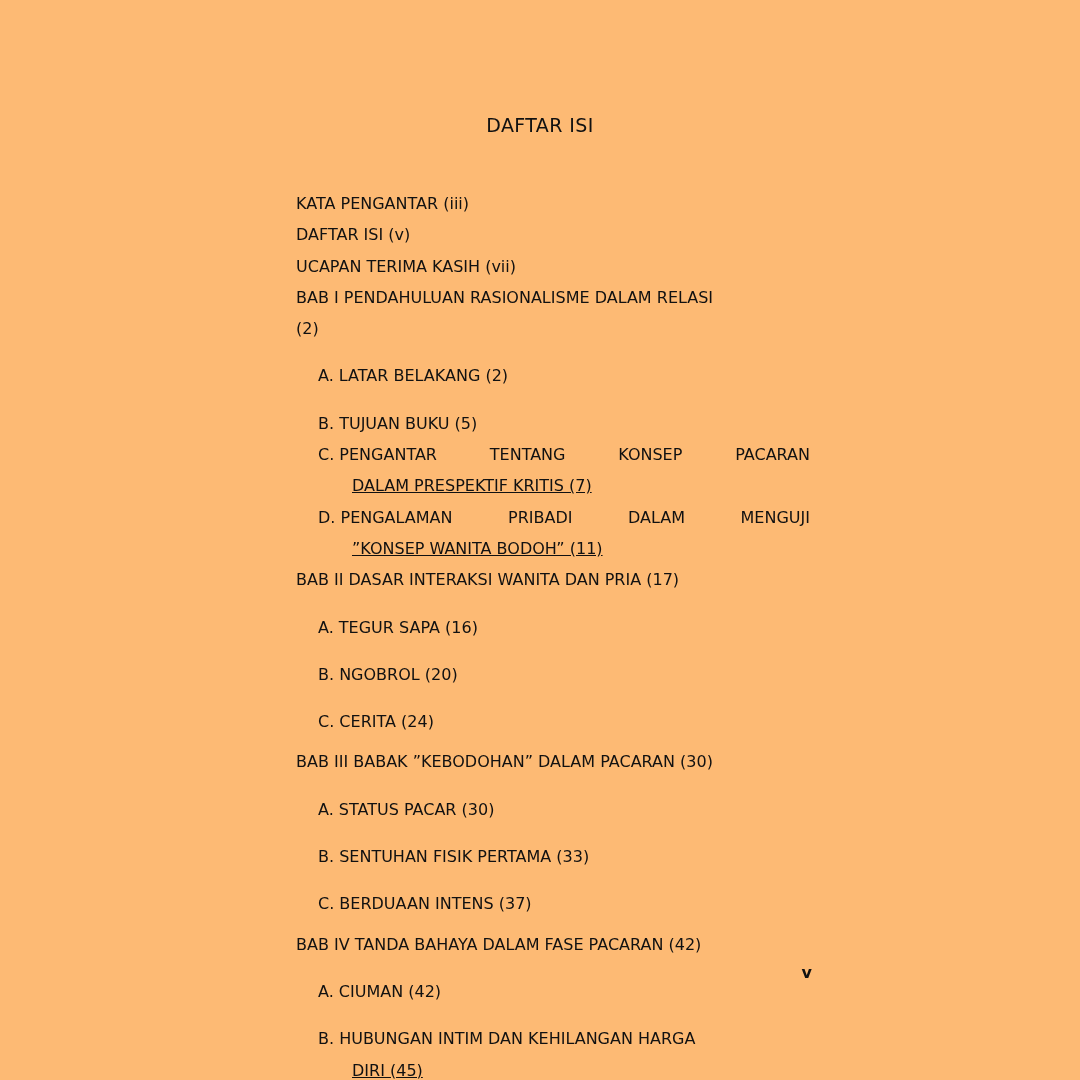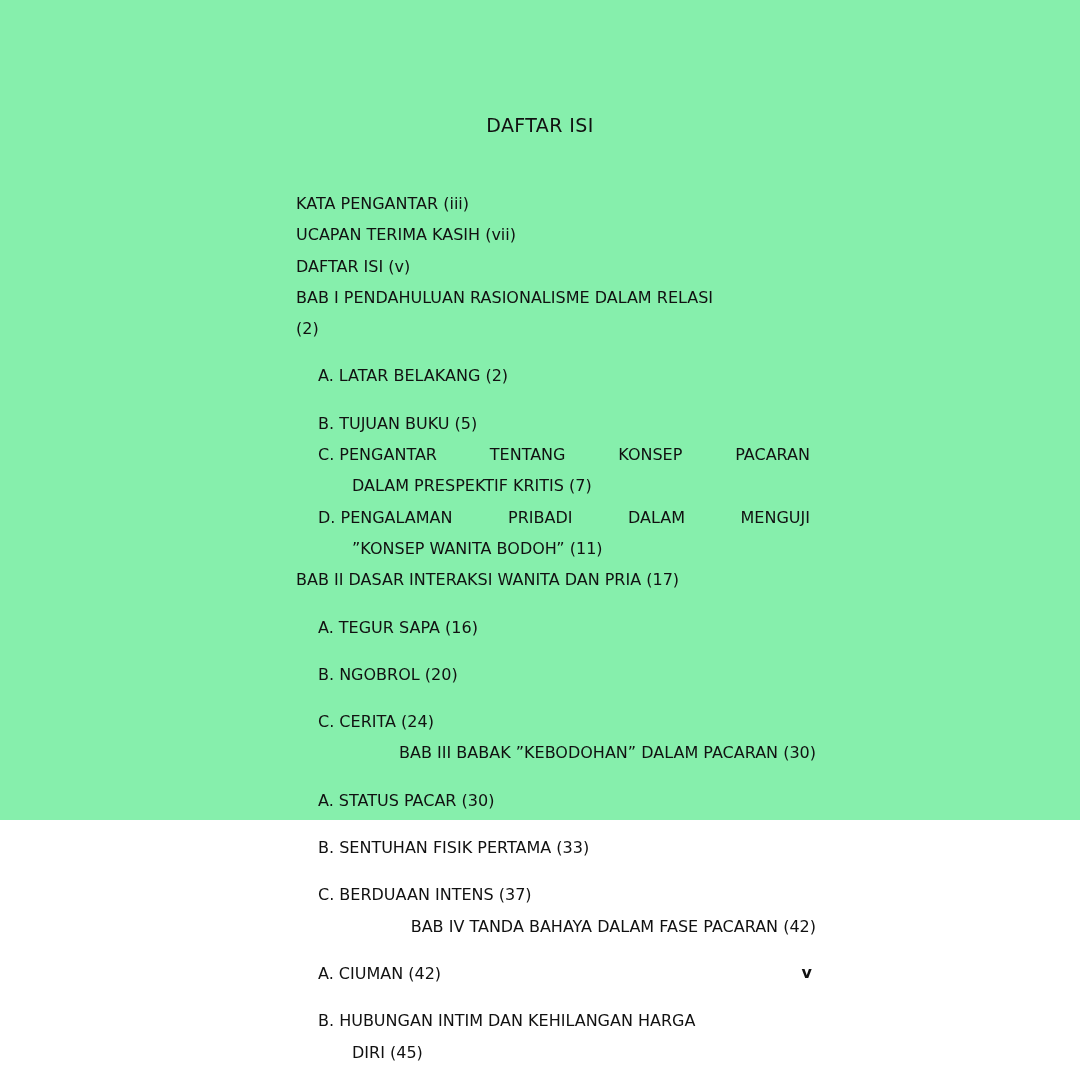--- a/index.html
+++ b/index.html
@@ -13,22 +13,22 @@
     font-family: "DejaVu Sans", sans-serif;
     color: #1a1a1a;
     position: relative;
     overflow: hidden;
   }
   .page {
     position: absolute;
     left: 0;
     top: 0;
     width: 1080px;
-    height: 820px;
-    background: #86efac;
+    height: 1080px;
+    background: #fdba74;
   }
   .doc-title {
     position: absolute;
     left: 0;
     top: 114px;
     width: 1080px;
     text-align: center;
     font-size: 19px;
     letter-spacing: 0.4px;
     color: #111111;
@@ -47,38 +47,38 @@
   }
   .lvl1 {
     margin-left: 0;
   }
   .lvl2 {
     margin-left: 22px;
     margin-top: 16px;
   }
   .cont {
     margin-left: 56px;
+    text-decoration: underline;
   }
   
   .spread {
     display: flex;
     justify-content: space-between;
     width: 514px;
     gap: 32px;
   }
   .spread.indent {
     margin-left: 22px;
     width: 492px;
   }
   .spread .seg {
     white-space: nowrap;
   }
   .gap-before-chapter {
-    margin-top: 0;
-    text-align: right;
+    margin-top: 9px;
   }
   .page-number {
     position: absolute;
     left: 0;
     top: 963px;
     width: 1080px;
     text-align: right;
     padding-right: 268px;
     box-sizing: border-box;
     font-size: 16px;
@@ -89,22 +89,22 @@
 </head>
 <body>
 
 <div class="page">
 
   <div class="doc-title">DAFTAR ISI</div>
 
   <div class="toc">
 
     <div class="toc-line lvl1">KATA PENGANTAR (iii)</div>
+    <div class="toc-line lvl1">DAFTAR ISI (v)</div>
     <div class="toc-line lvl1">UCAPAN TERIMA KASIH (vii)</div>
-    <div class="toc-line lvl1">DAFTAR ISI (v)</div>
 
     <div class="toc-line lvl1">BAB I PENDAHULUAN RASIONALISME DALAM RELASI</div>
     <div class="toc-line lvl1">(2)</div>
 
     <div class="toc-line lvl2">A. LATAR BELAKANG (2)</div>
     <div class="toc-line lvl2">B. TUJUAN BUKU (5)</div>
 
     <div class="toc-line spread indent">
       <span class="seg">C. PENGANTAR</span>
       <span class="seg">TENTANG</span>

